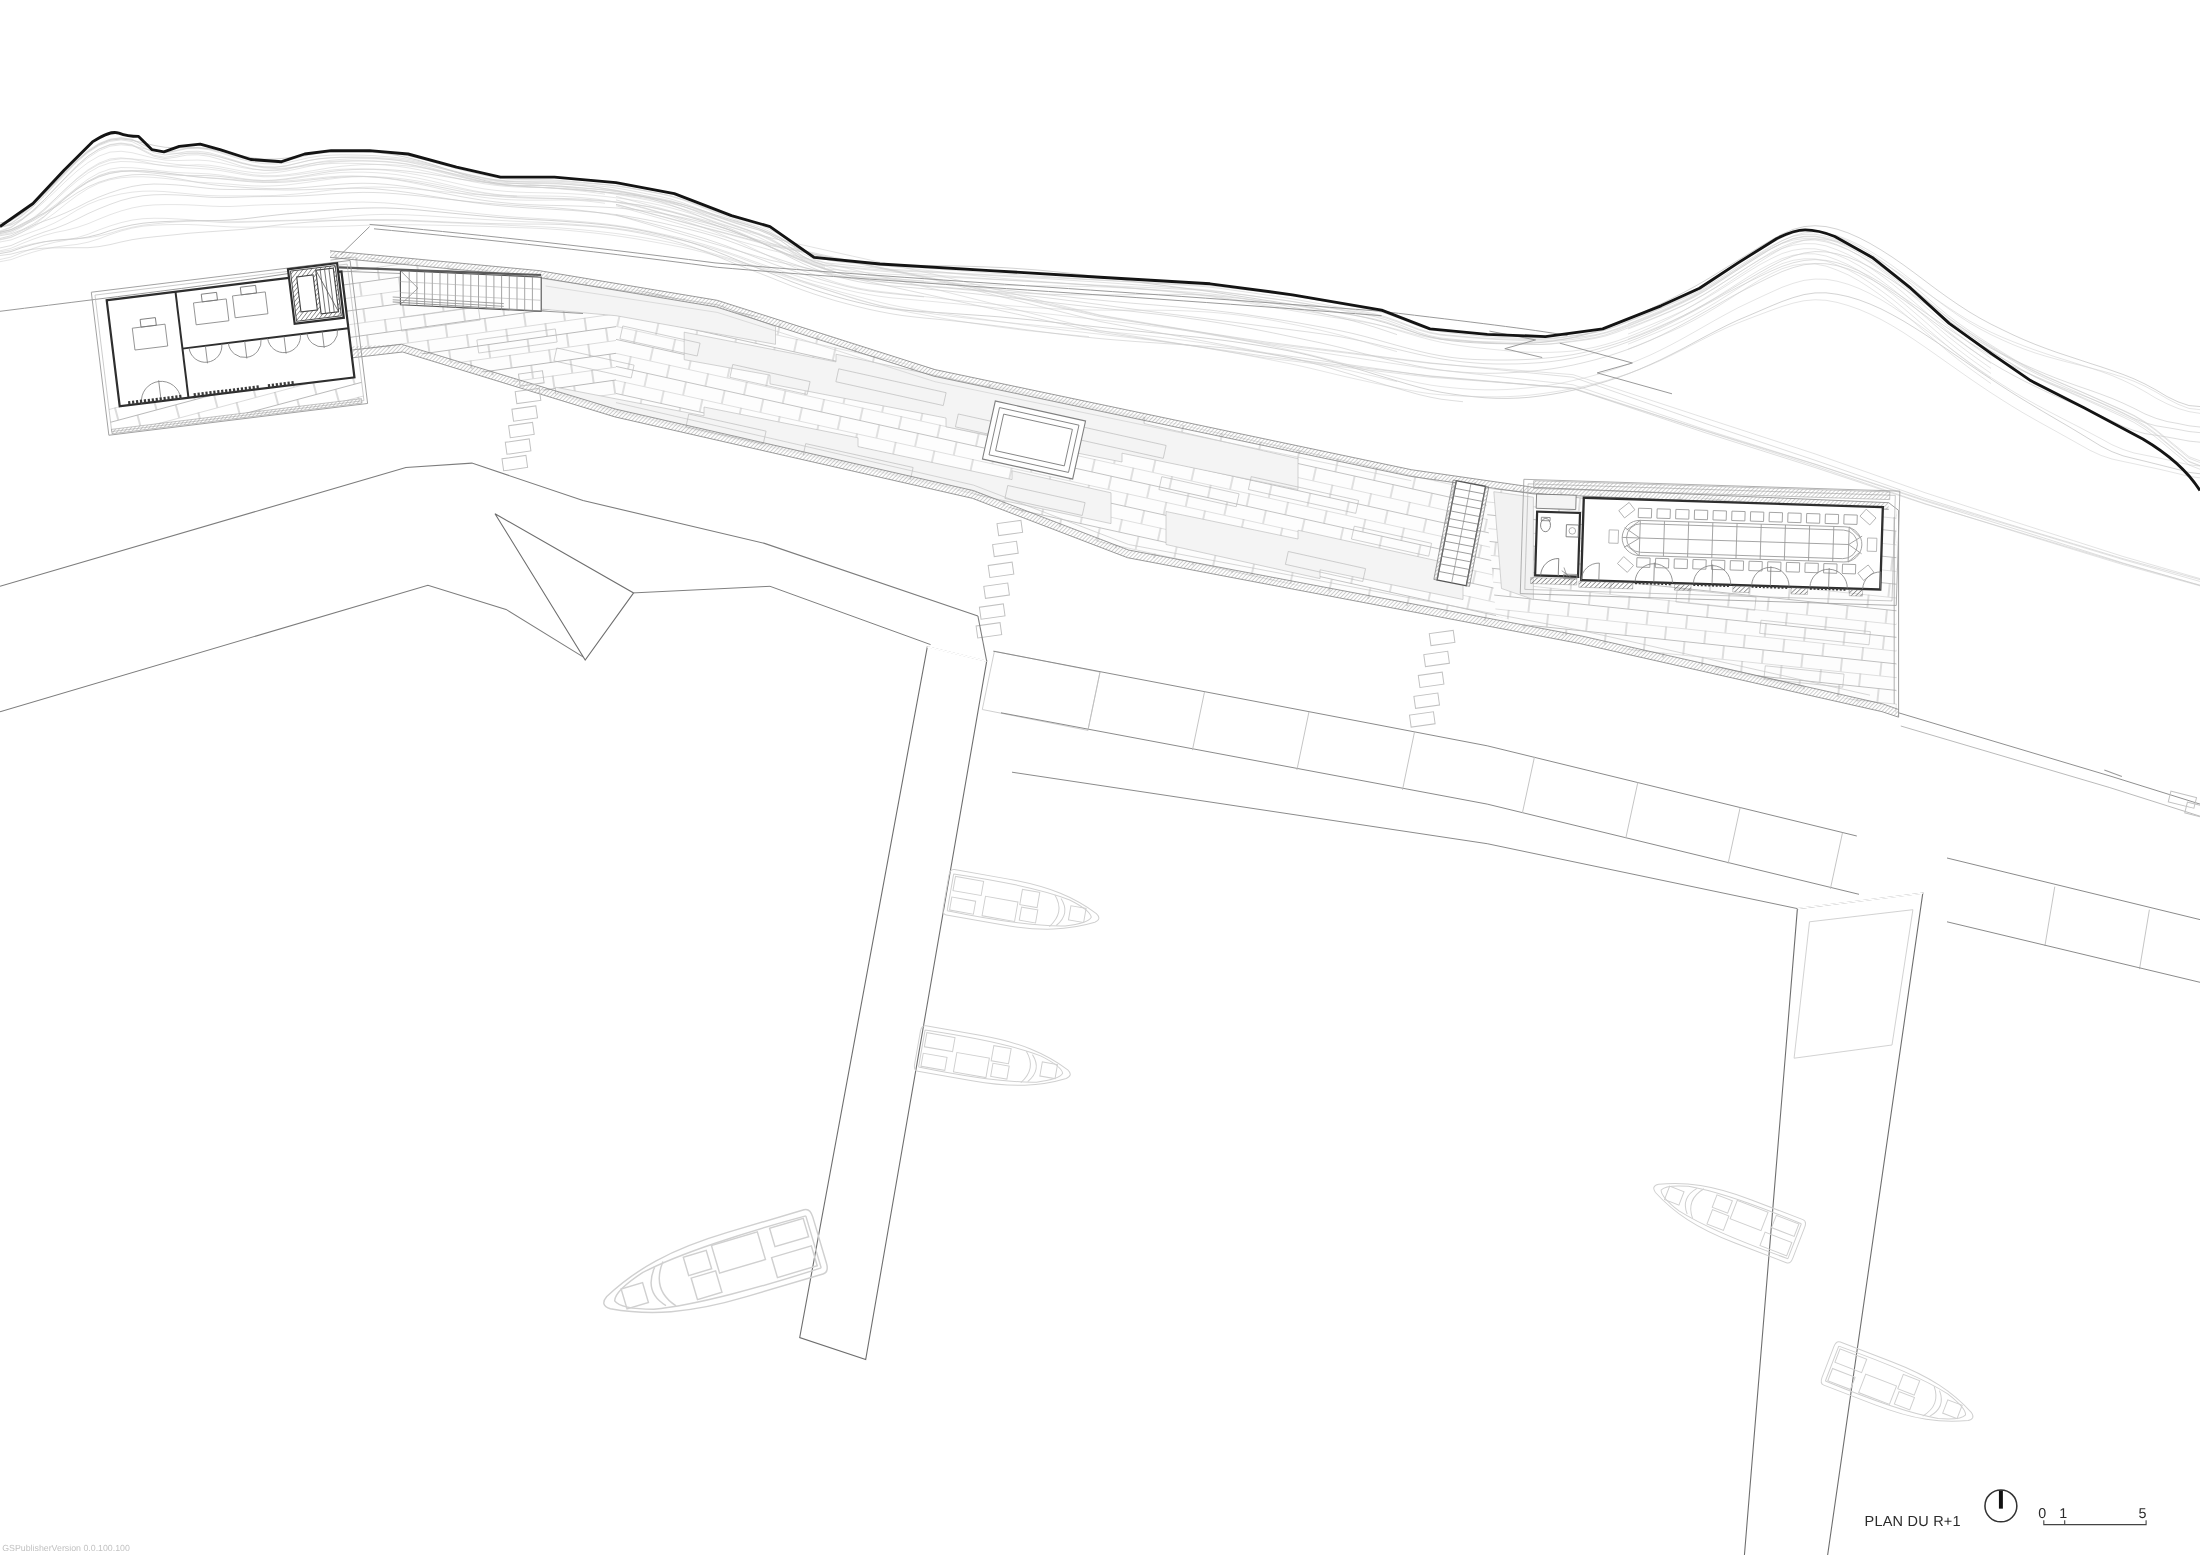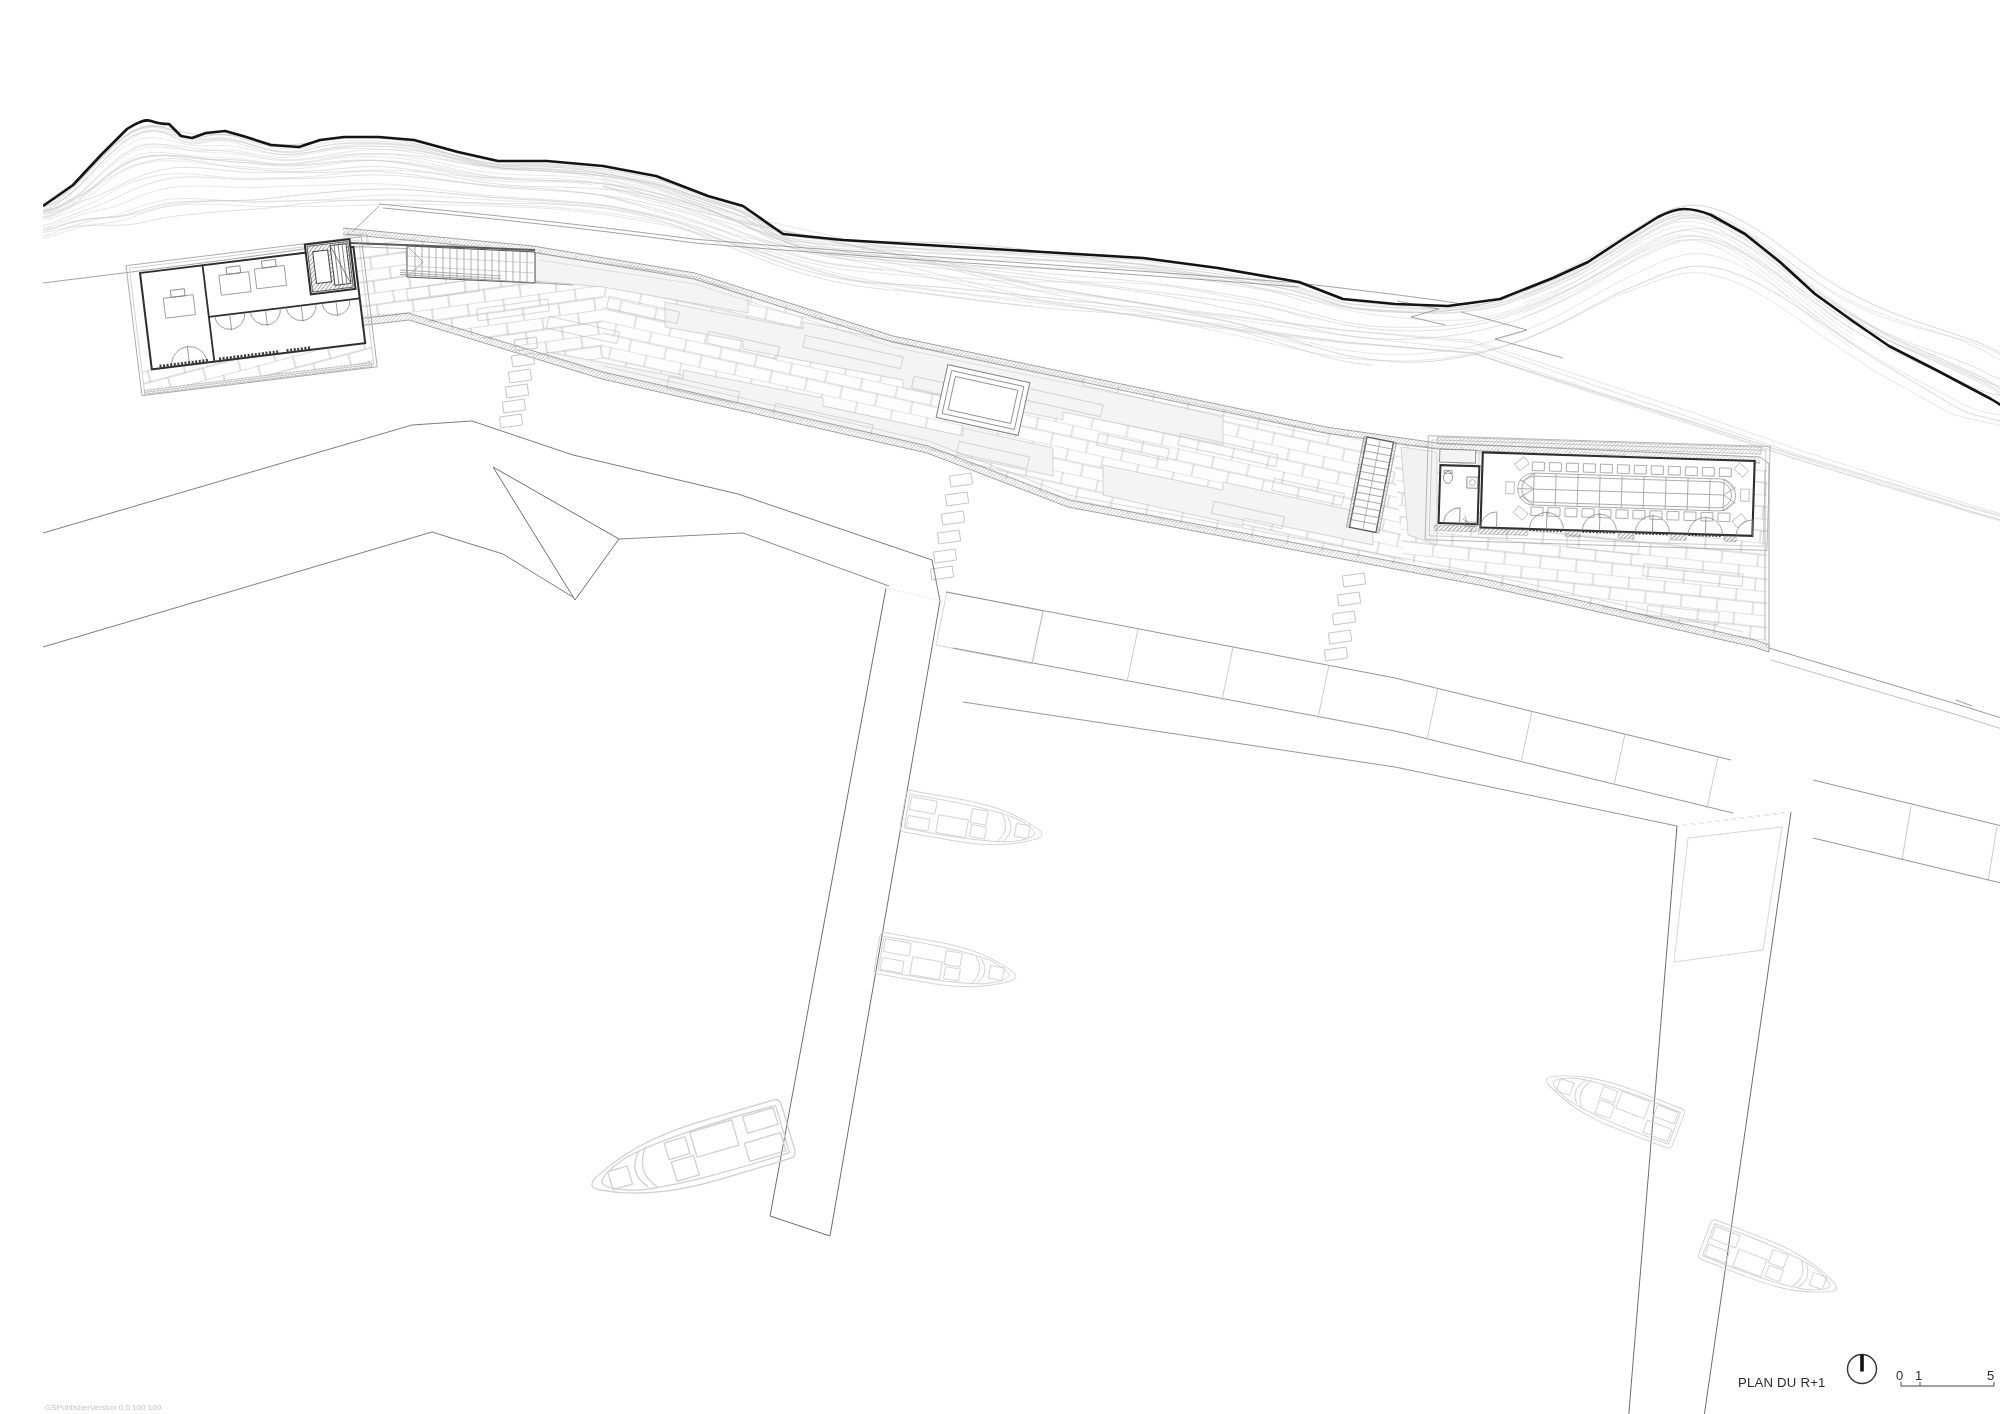--- a/index.html
+++ b/index.html
@@ -1,16 +1,16 @@
 <!DOCTYPE html>
 <html><head>
 <meta charset="utf-8">
 <style>
 html,body{margin:0;padding:0;background:#fff;font-family:"Liberation Sans",sans-serif;}
-#plan{width:1837px;height:1414px;position:relative;padding-left:43px;}
+#plan{width:1837px;height:1414px;position:relative;}
 </style>
 </head>
 <body>
 <div id="plan">
 <svg width="2000" height="1414" viewBox="0 0 2000 1414">
 <defs>
 <pattern id="brickA" width="36" height="24" patternUnits="userSpaceOnUse" patternTransform="rotate(12.5)">
  <path d="M0,0H36M0,12H36M18,0V12M0,12V24M36,12V24" fill="none" stroke="#b3b3b3" stroke-width="0.7"></path>
 </pattern>
 <pattern id="brickB" width="36" height="24" patternUnits="userSpaceOnUse" patternTransform="rotate(6)">

